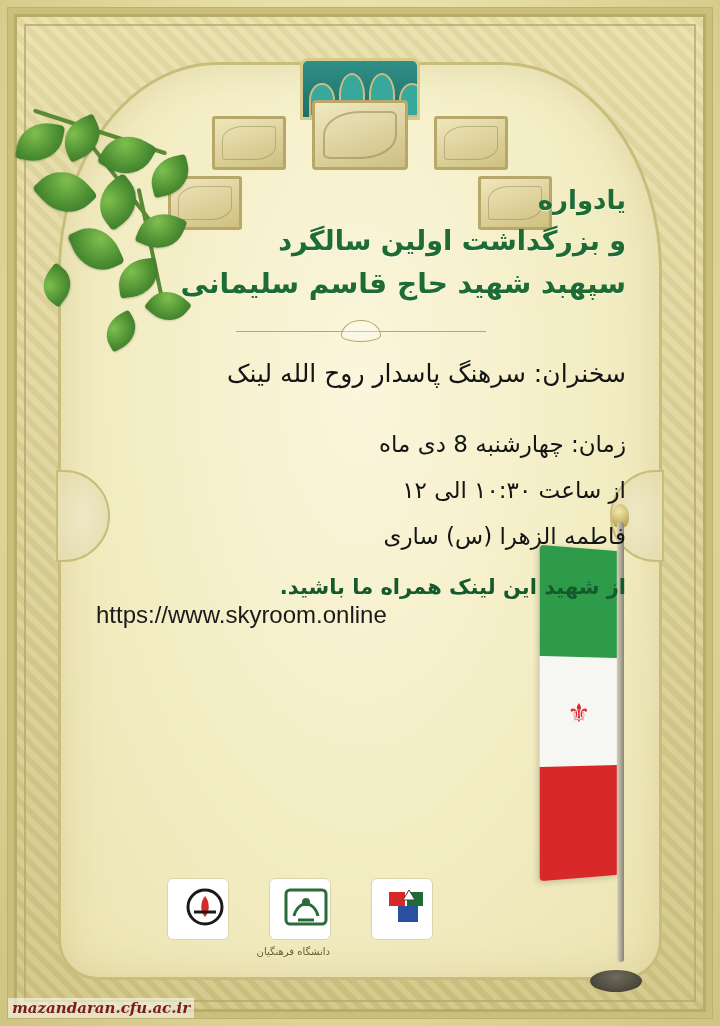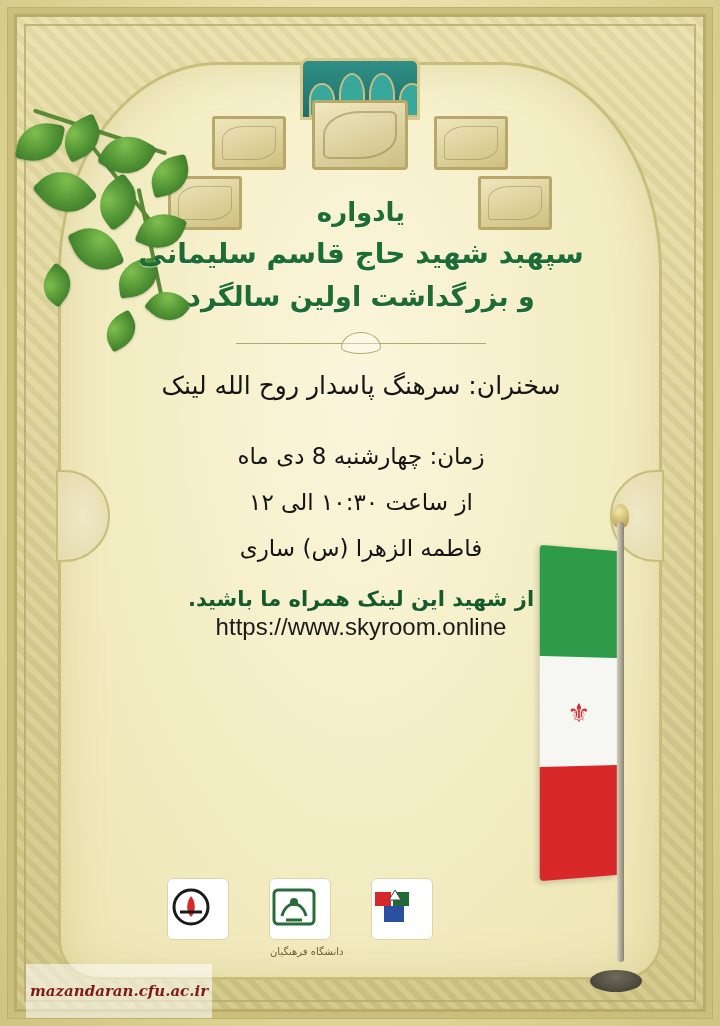--- a/index.html
+++ b/index.html
@@ -166,23 +166,22 @@
     position: absolute; left: 50%; top: 50%;
     transform: translate(-50%,-50%);
     color: #d8282a;
     font-size: 26px;
     font-weight: bold;
   }
 
   
   .content {
     position: absolute;
-    left: 96px; top: 192px;
+    left: 96px; top: 180px;
     width: 530px;
-    text-align: center;
     color: #1c1c1c;
   }
 
   .title-line {
     font-size: 27px;
     font-weight: bold;
     color: #1d6b35;
     line-height: 1.55;
     letter-spacing: 0;
     text-shadow: 0 1px 0 rgba(255,255,255,.6);
@@ -242,44 +241,44 @@
     position: absolute;
     left: 0; right: 0; bottom: 86px;
     display: flex;
     justify-content: center;
     gap: 40px;
     padding-right: 120px;
   }
   .logo {
     width: 62px; height: 62px;
     display: flex; flex-direction: column;
-    align-items: flex-end; justify-content: center;
+    align-items: flex-start; justify-content: center;
     background: #ffffff;
     border-radius: 6px;
     border: 1px solid #ddd4a8;
     position: relative;
   }
   .logo-caption {
     position: absolute; bottom: -18px;
     font-size: 10px; color: #6b5e33; white-space: nowrap;
   }
   .logo svg { display: block; }
 
   
   .watermark {
     position: absolute;
-    left: 26px; bottom: 8px;
+    left: 8px; bottom: 8px;
     direction: ltr;
     font-family: "DejaVu Serif", "Liberation Serif", serif;
     font-style: italic;
     font-weight: bold;
     font-size: 15px;
     color: #7e1a1a;
     background: rgba(255,255,255,.55);
-    padding: 18px 4px;
+    padding: 1px 4px;
   }
 </style>
 </head>
 <body>
 
 <div class="poster">
 
   <div class="frame-outer"></div>
 
   <div class="panel"></div>
@@ -321,22 +320,22 @@
     <div class="flag-pole"></div>
     <div class="flag-cloth">
       <span class="flag-emblem">⚜</span>
     </div>
     <div class="flag-base"></div>
   </div>
 
   <div class="content">
 
     <div class="title-line t1">یادواره</div>
+    <div class="title-line t2">و بزرگداشت اولین سالگرد</div>
     <div class="title-line t3">سپهبد شهید حاج قاسم سلیمانی</div>
-    <div class="title-line t2">و بزرگداشت اولین سالگرد</div>
 
     <div class="divider">
       <span class="knot"></span>
     </div>
 
     <div class="speaker-line">سخنران: سرهنگ پاسدار روح الله لینک</div>
 
     <div class="info-block">
       <div class="info-line">زمان: چهارشنبه 8 دی ماه</div>
       <div class="info-line">از ساعت ۱۰:۳۰ الی ۱۲</div>

